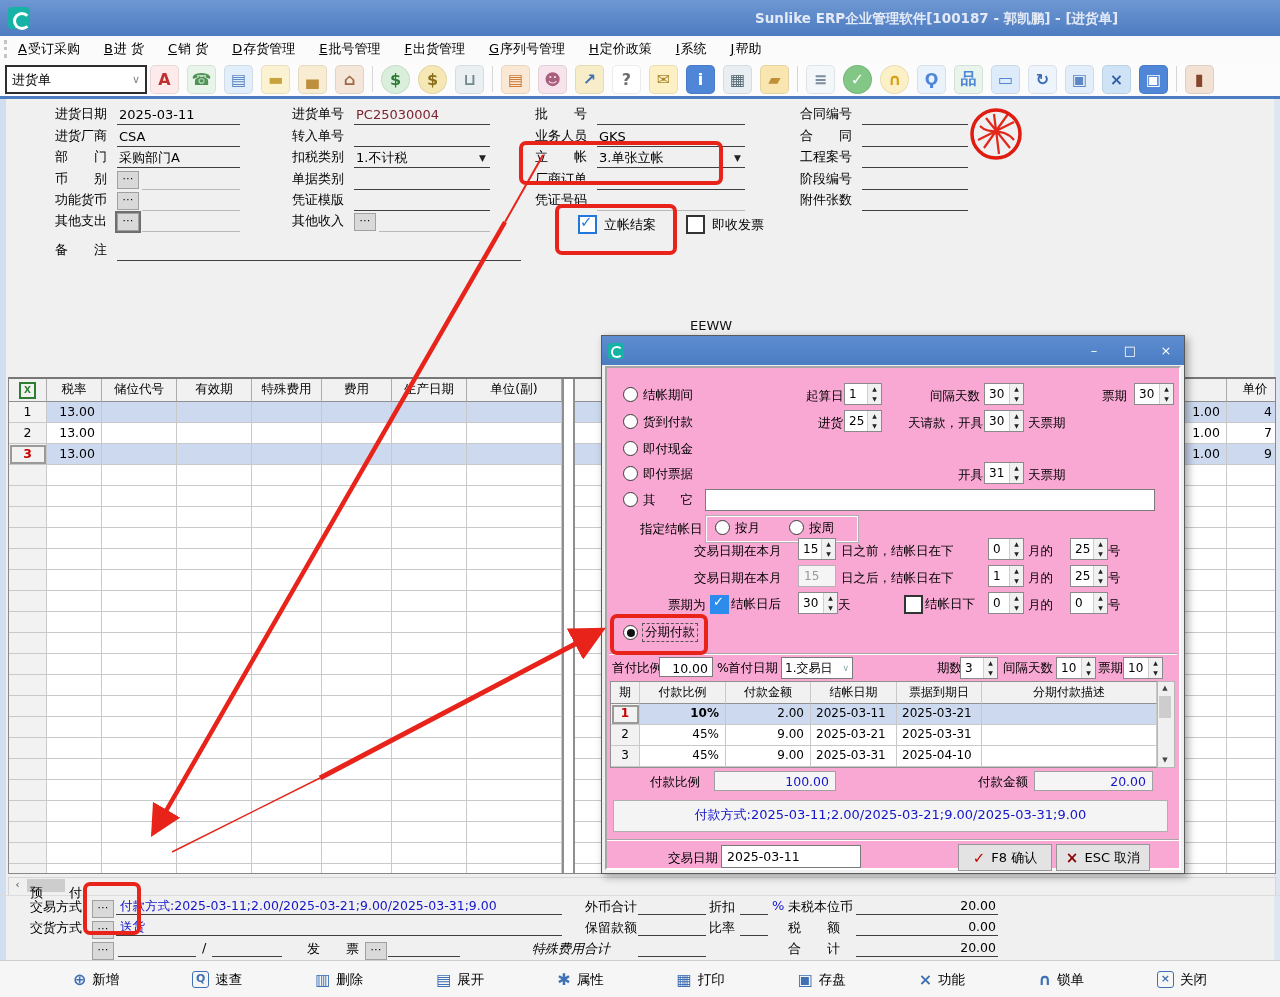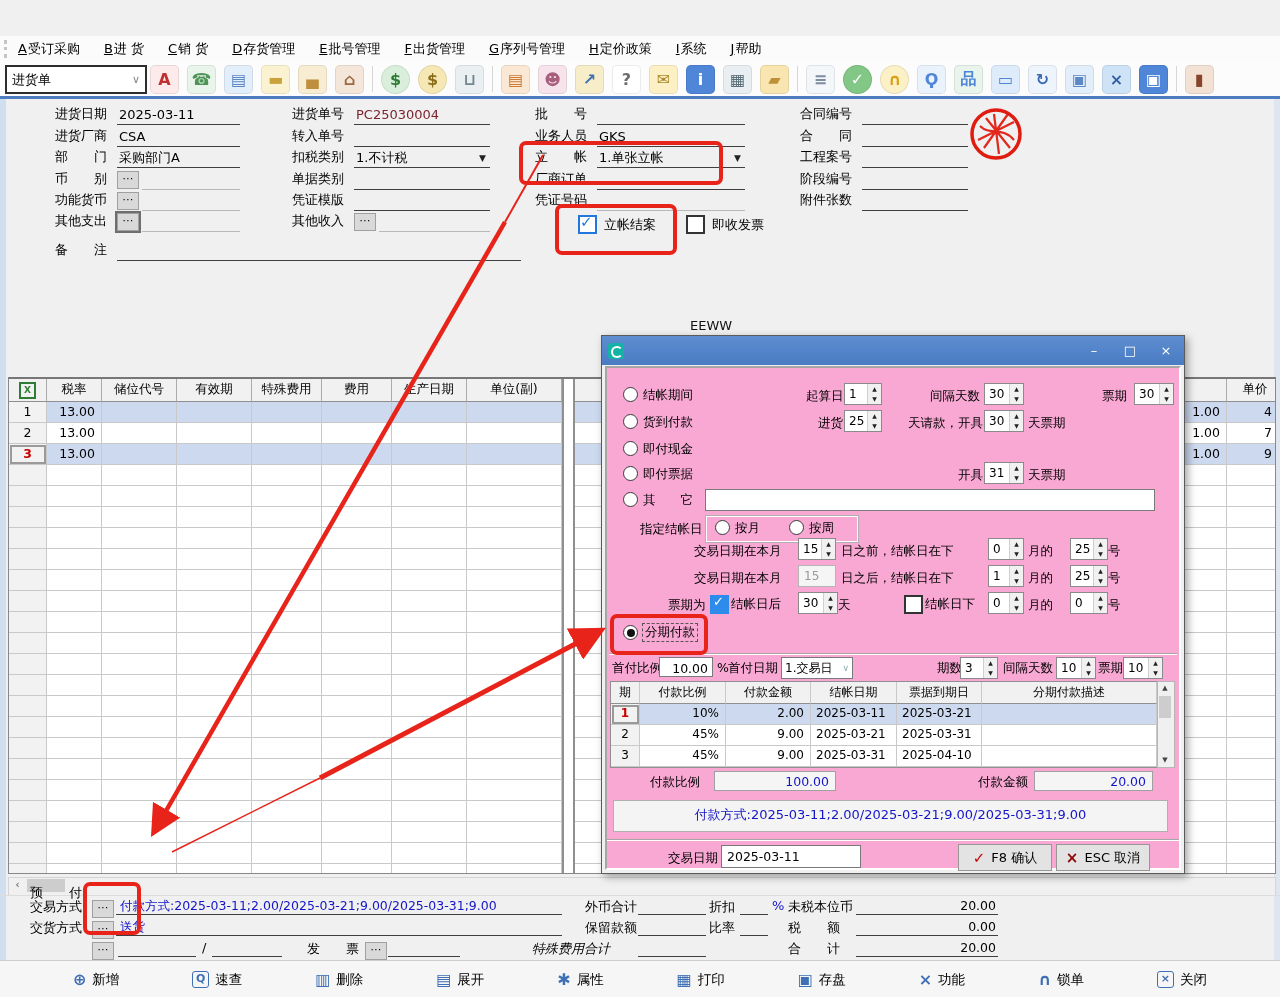--- a/index.html
+++ b/index.html
@@ -130,20 +130,24 @@
   .p-head .p-cell{background:#f1f1f1;text-align:center;border-bottom-color:#909090;}
   
   .redbox{position:absolute;border:4px solid #e8231a;border-radius:7px;pointer-events:none;}
   #anno,#stamp{position:absolute;pointer-events:none;}
 </style>
 </head>
 <body>
 
 <div id="screen">
 
+  <div class="titlebar">
+    <span class="app-logo"></span>
+    <span class="title-text">Sunlike ERP企业管理软件[100187 - 郭凯鹏] - [进货单]</span>
+  </div>
 
   <div class="menubar">
     <span class="grip"></span>
     <span id="menu-items">
         <span class="menu-item"><u>A</u>受订采购</span>
         <span class="menu-item"><u>B</u>进 货</span>
         <span class="menu-item"><u>C</u>销 货</span>
         <span class="menu-item"><u>D</u>存货管理</span>
         <span class="menu-item"><u>E</u>批号管理</span>
         <span class="menu-item"><u>F</u>出货管理</span>
@@ -295,21 +299,21 @@
       </div>
       <div class="f-row">
         <span class="f-lbl">业务人员</span>
         <span class="f-val">
           <span>GKS</span>
         </span>
       </div>
       <div class="f-row">
         <span class="f-lbl">立　　帐</span>
         <span class="f-val">
-          <span>1.单张立帐</span>
+          <span>3.单张立帐</span>
           <span class="dd">▼</span>
         </span>
       </div>
       <div class="f-row">
         <span class="f-lbl">厂商订单</span>
         <span class="f-val">
           <span></span>
         </span>
       </div>
       <div class="f-row">
@@ -954,21 +958,21 @@
           <div class="p-row p-head">
             <span class="p-cell" style="width: 29px;">期</span>
             <span class="p-cell" style="width: 86px;">付款比例</span>
             <span class="p-cell" style="width: 85px;">付款金额</span>
             <span class="p-cell" style="width: 86px;">结帐日期</span>
             <span class="p-cell" style="width: 85px;">票据到期日</span>
             <span class="p-cell" style="width: 175px;">分期付款描述</span>
           </div>
           <div class="p-row">
             <span class="p-cell g-num" style="width: 29px; color: rgb(199, 0, 0); font-weight: bold; outline: rgb(154, 154, 154) solid 2px; outline-offset: -3px;">1</span>
-            <span class="p-cell g-right hl" style="width: 86px;">10%</span>
+            <span class="p-cell g-right hl" style="width: 86px; font-weight: bold;">10%</span>
             <span class="p-cell g-right hl" style="width: 85px;">2.00</span>
             <span class="p-cell  hl" style="width: 86px; padding-left: 5px;">2025-03-11</span>
             <span class="p-cell  hl" style="width: 85px; padding-left: 5px;">2025-03-21</span>
             <span class="p-cell  hl" style="width: 175px;"></span>
           </div>
           <div class="p-row">
             <span class="p-cell g-num" style="width: 29px;">2</span>
             <span class="p-cell g-right" style="width: 86px;">45%</span>
             <span class="p-cell g-right" style="width: 85px;">9.00</span>
             <span class="p-cell" style="width: 86px; padding-left: 5px;">2025-03-21</span>

